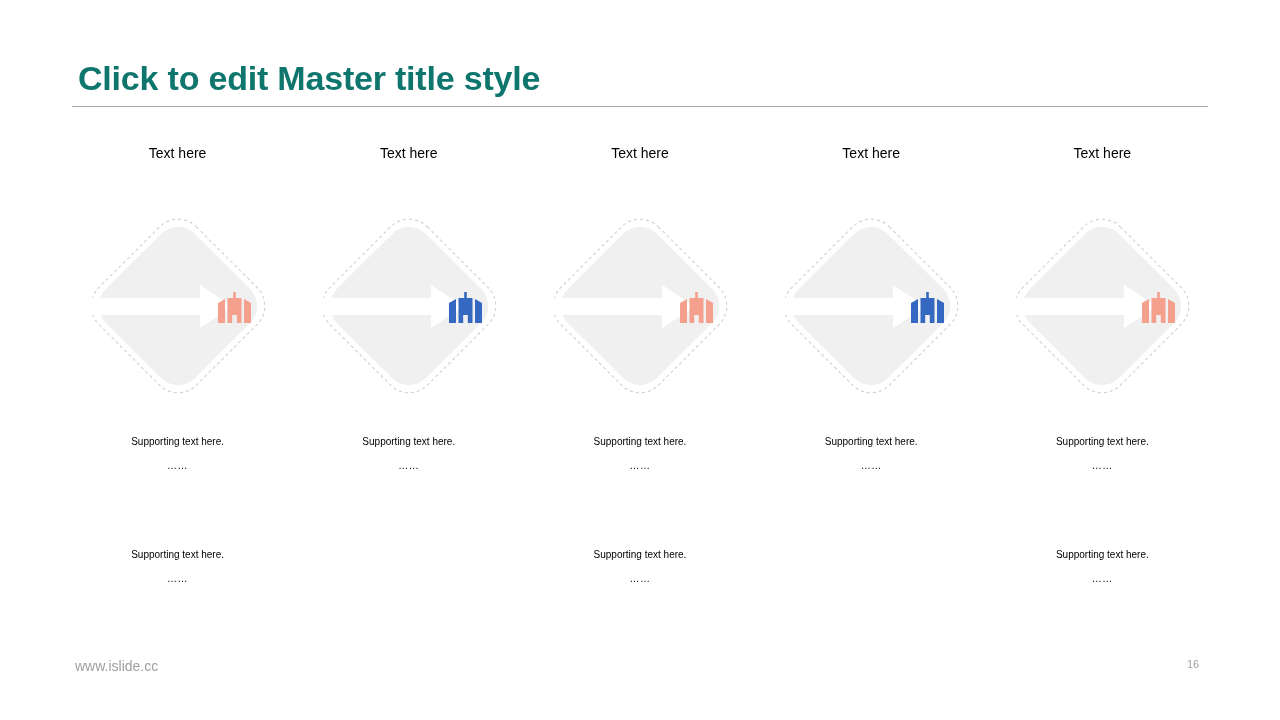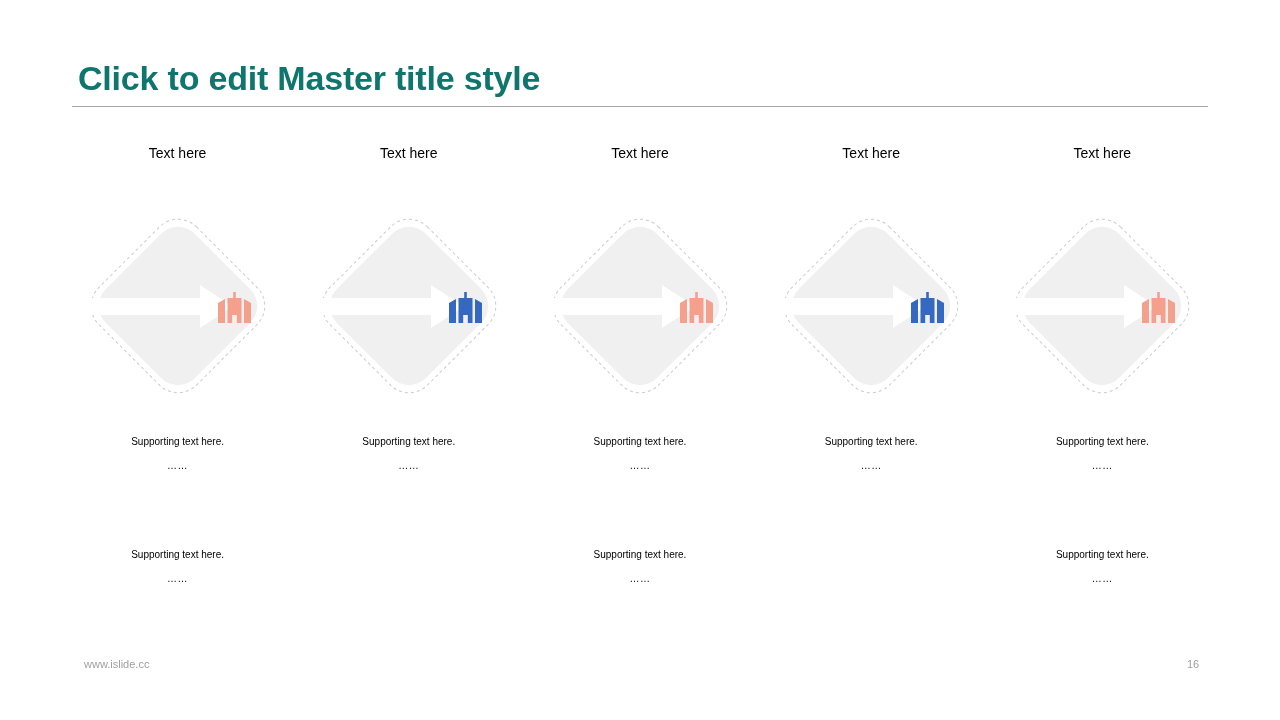--- a/index.html
+++ b/index.html
@@ -95,23 +95,23 @@
     display: block;
     margin-top: 12px;
     letter-spacing: 0.5px;
   }
   .support-1 { margin-top: 22px; }
   .support-2 { margin-top: 78px; }
 
   
   .footer-url {
     position: absolute;
-    left: 84px;
+    left: 75px;
     top: 658px;
-    font-size: 11px;
+    font-size: 14px;
     color: #A0A0A0;
   }
   .footer-page {
     position: absolute;
     left: 1178px;
     top: 658px;
     width: 30px;
     text-align: center;
     font-size: 11px;
     color: #A0A0A0;

